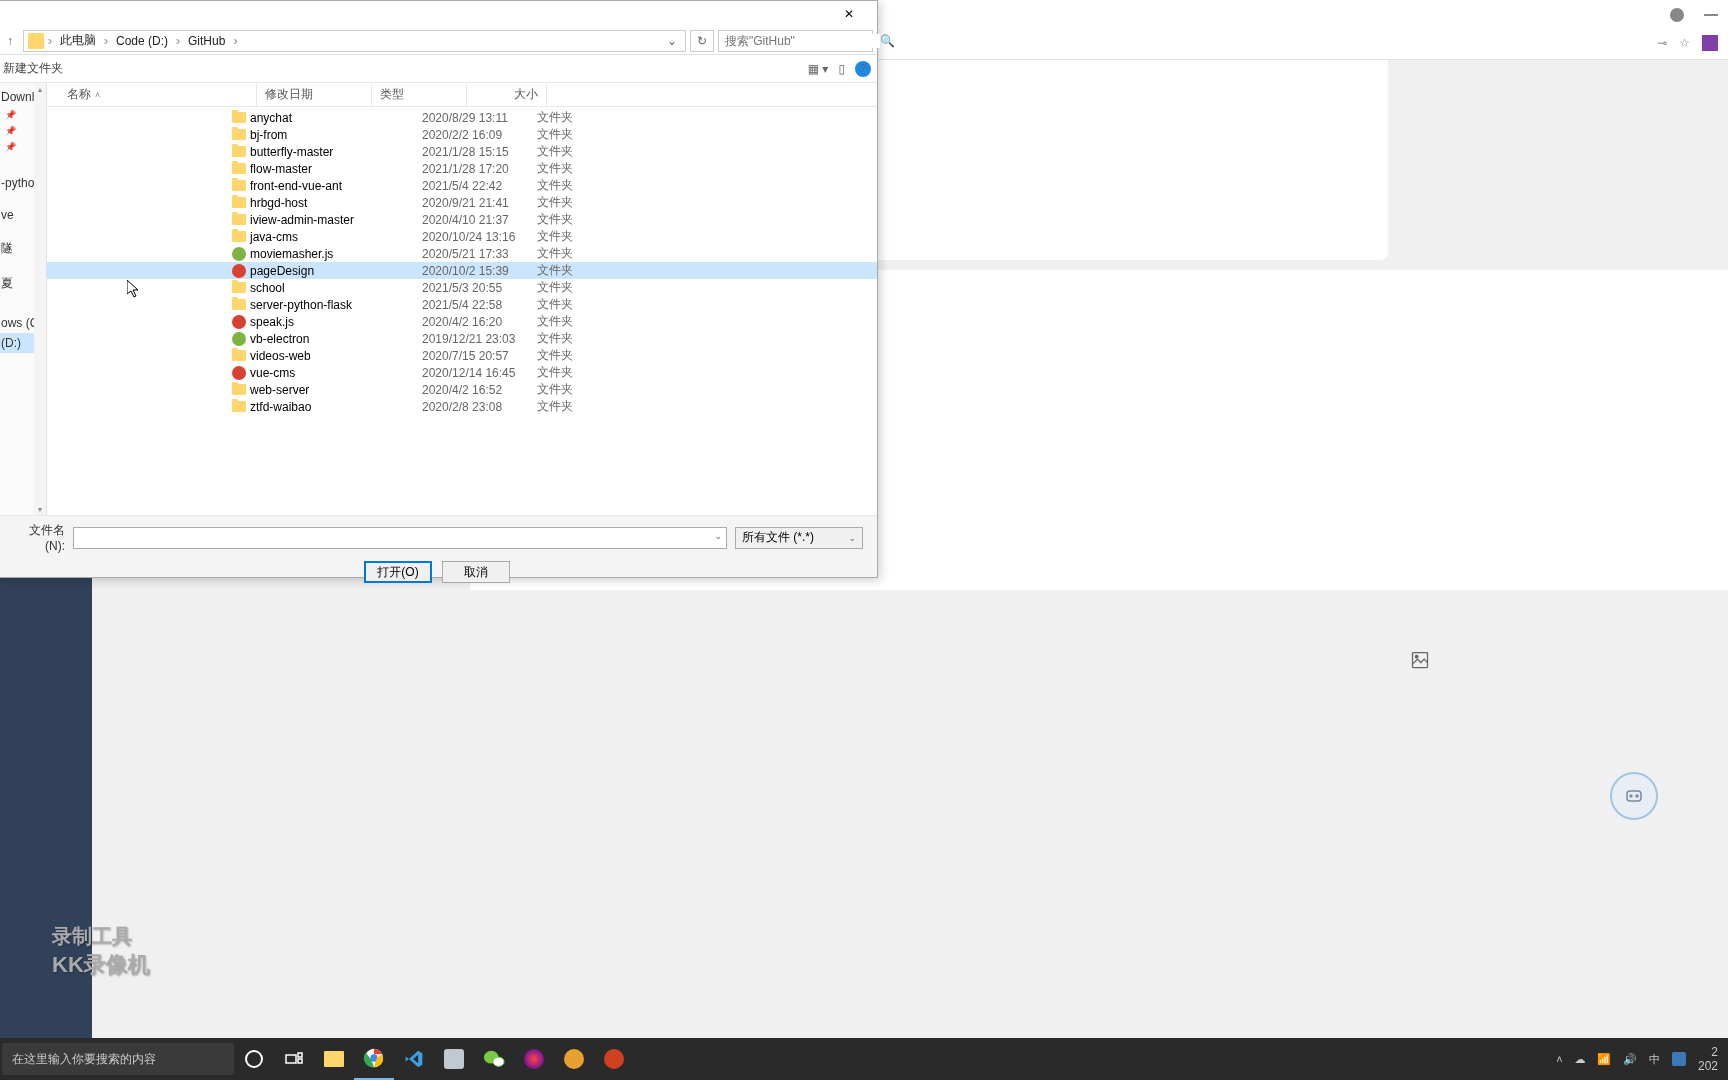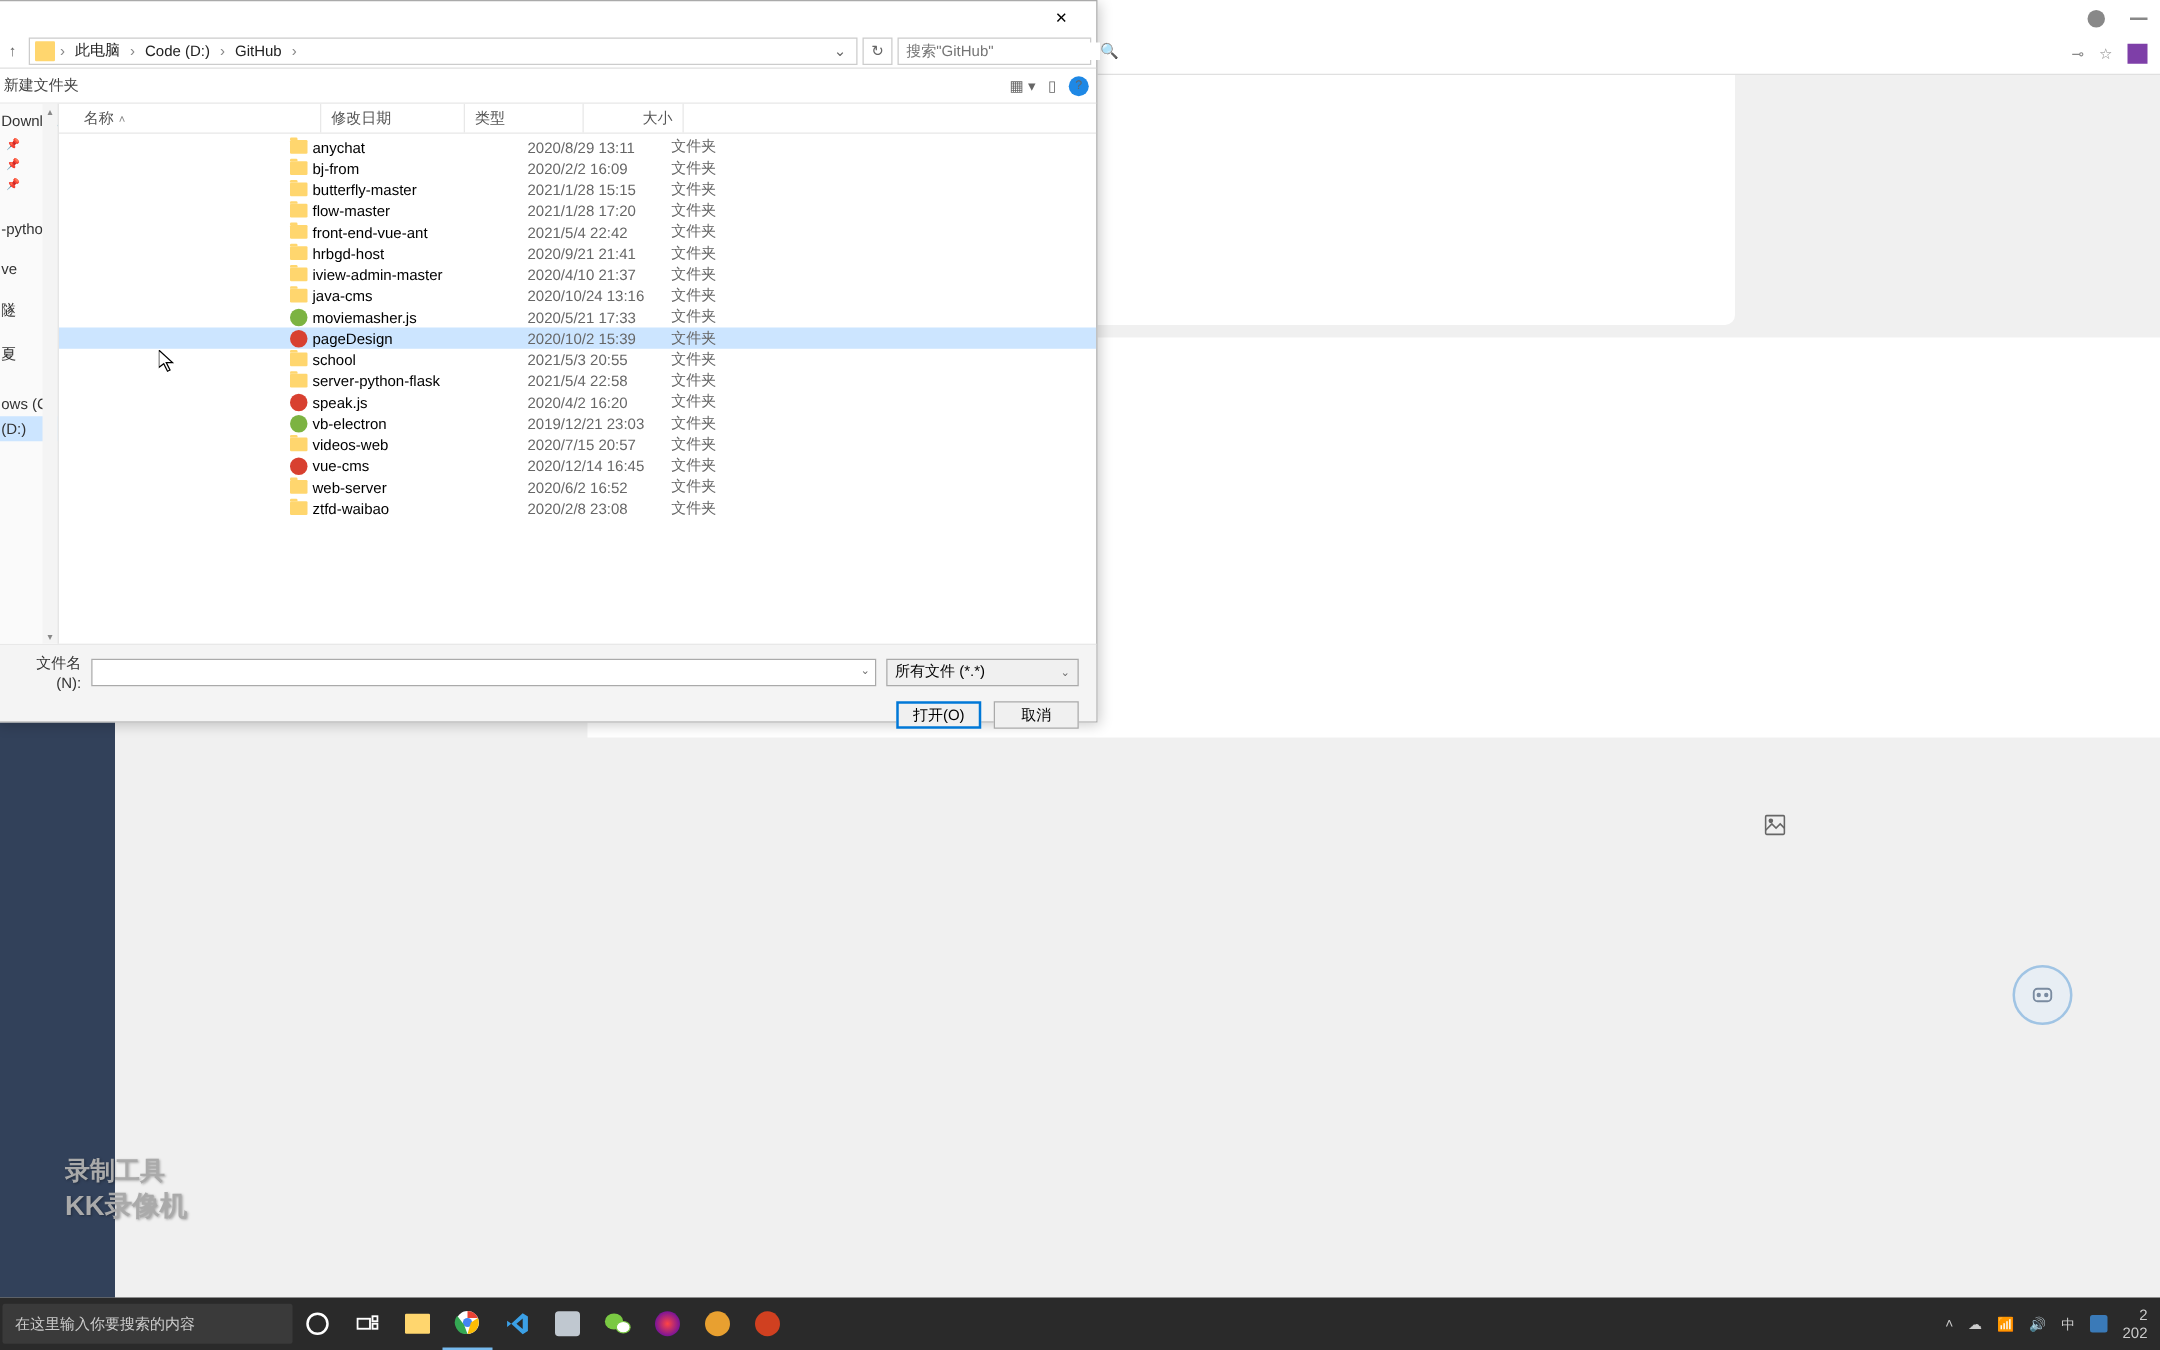--- a/index.html
+++ b/index.html
@@ -83,23 +83,23 @@
 .folder-ico::before { content: ''; position: absolute; top: -2px; left: 0; width: 6px; height: 2px; background: #ffd66e; border-radius: 1px 1px 0 0; }
 .red-ico { width: 14px; height: 14px; background: #d84030; border-radius: 50%; display: inline-block; }
 .green-ico { width: 14px; height: 14px; background: #7cb342; border-radius: 50%; display: inline-block; }
 .file-ico { width: 12px; height: 14px; background: #fff; border: 1px solid #aaa; display: inline-block; }
 
 .dialog-footer { height: 62px; border-top: 1px solid #e8e8e8; padding: 6px 14px; background: #f4f4f4; }
 .footer-row1 { display: flex; align-items: center; gap: 8px; margin-bottom: 8px; }
 .footer-label { width: 54px; text-align: right; color: #333; }
 .filename-input { flex: 1; height: 22px; border: 1px solid #aaa; background: #fff; padding: 0 4px; position: relative; }
 .filename-input .dd { position: absolute; right: 4px; top: 3px; color: #666; cursor: pointer; font-size: 9px; }
-.filter-select { width: 154px; height: 22px; border: 1px solid #aaa; background: #f0f0f0; padding: 0 6px; display: flex; align-items: center; }
+.filter-select { width: 128px; height: 22px; border: 1px solid #aaa; background: #f0f0f0; padding: 0 6px; display: flex; align-items: center; }
 .filter-select .dd { margin-left: auto; color: #666; font-size: 9px; }
-.footer-row2 { display: flex; justify-content: flex-end; gap: 10px; }
+.footer-row2 { display: flex; justify-content: center; gap: 10px; }
 .btn { width: 68px; height: 22px; border: 1px solid #aaa; background: #f0f0f0; cursor: pointer; display: flex; align-items: center; justify-content: center; }
 .btn.primary { border: 2px solid #0078d7; }
 
 
 .taskbar { position: absolute; bottom: 0; left: 0; right: 0; height: 42px; background: #2a2a2a; display: flex; align-items: center; }
 .task-search { width: 232px; height: 32px; margin-left: 2px; background: #3a3a3a; color: #ccc; padding: 0 10px; display: flex; align-items: center; border-radius: 2px; }
 .task-icons { display: flex; height: 100%; }
 .task-icon { width: 40px; height: 42px; display: flex; align-items: center; justify-content: center; cursor: pointer; }
 .task-icon.active { border-bottom: 2px solid #76b9ed; }
 .tray { margin-left: auto; display: flex; align-items: center; gap: 12px; padding-right: 10px; color: #ccc; }
@@ -389,21 +389,21 @@
             </div>
             <div class="col-date">2020/12/14 16:45</div>
             <div class="col-type">文件夹</div>
             <div class="col-size"></div>
           </div>
           <div class="file-row">
             <div class="col-name">
               <span class="folder-ico"></span>
               <span>web-server</span>
             </div>
-            <div class="col-date">2020/6/2 16:52</div>
+            <div class="col-date">2020/4/2 16:52</div>
             <div class="col-type">文件夹</div>
             <div class="col-size"></div>
           </div>
           <div class="file-row">
             <div class="col-name">
               <span class="folder-ico"></span>
               <span>ztfd-waibao</span>
             </div>
             <div class="col-date">2020/2/8 23:08</div>
             <div class="col-type">文件夹</div>

